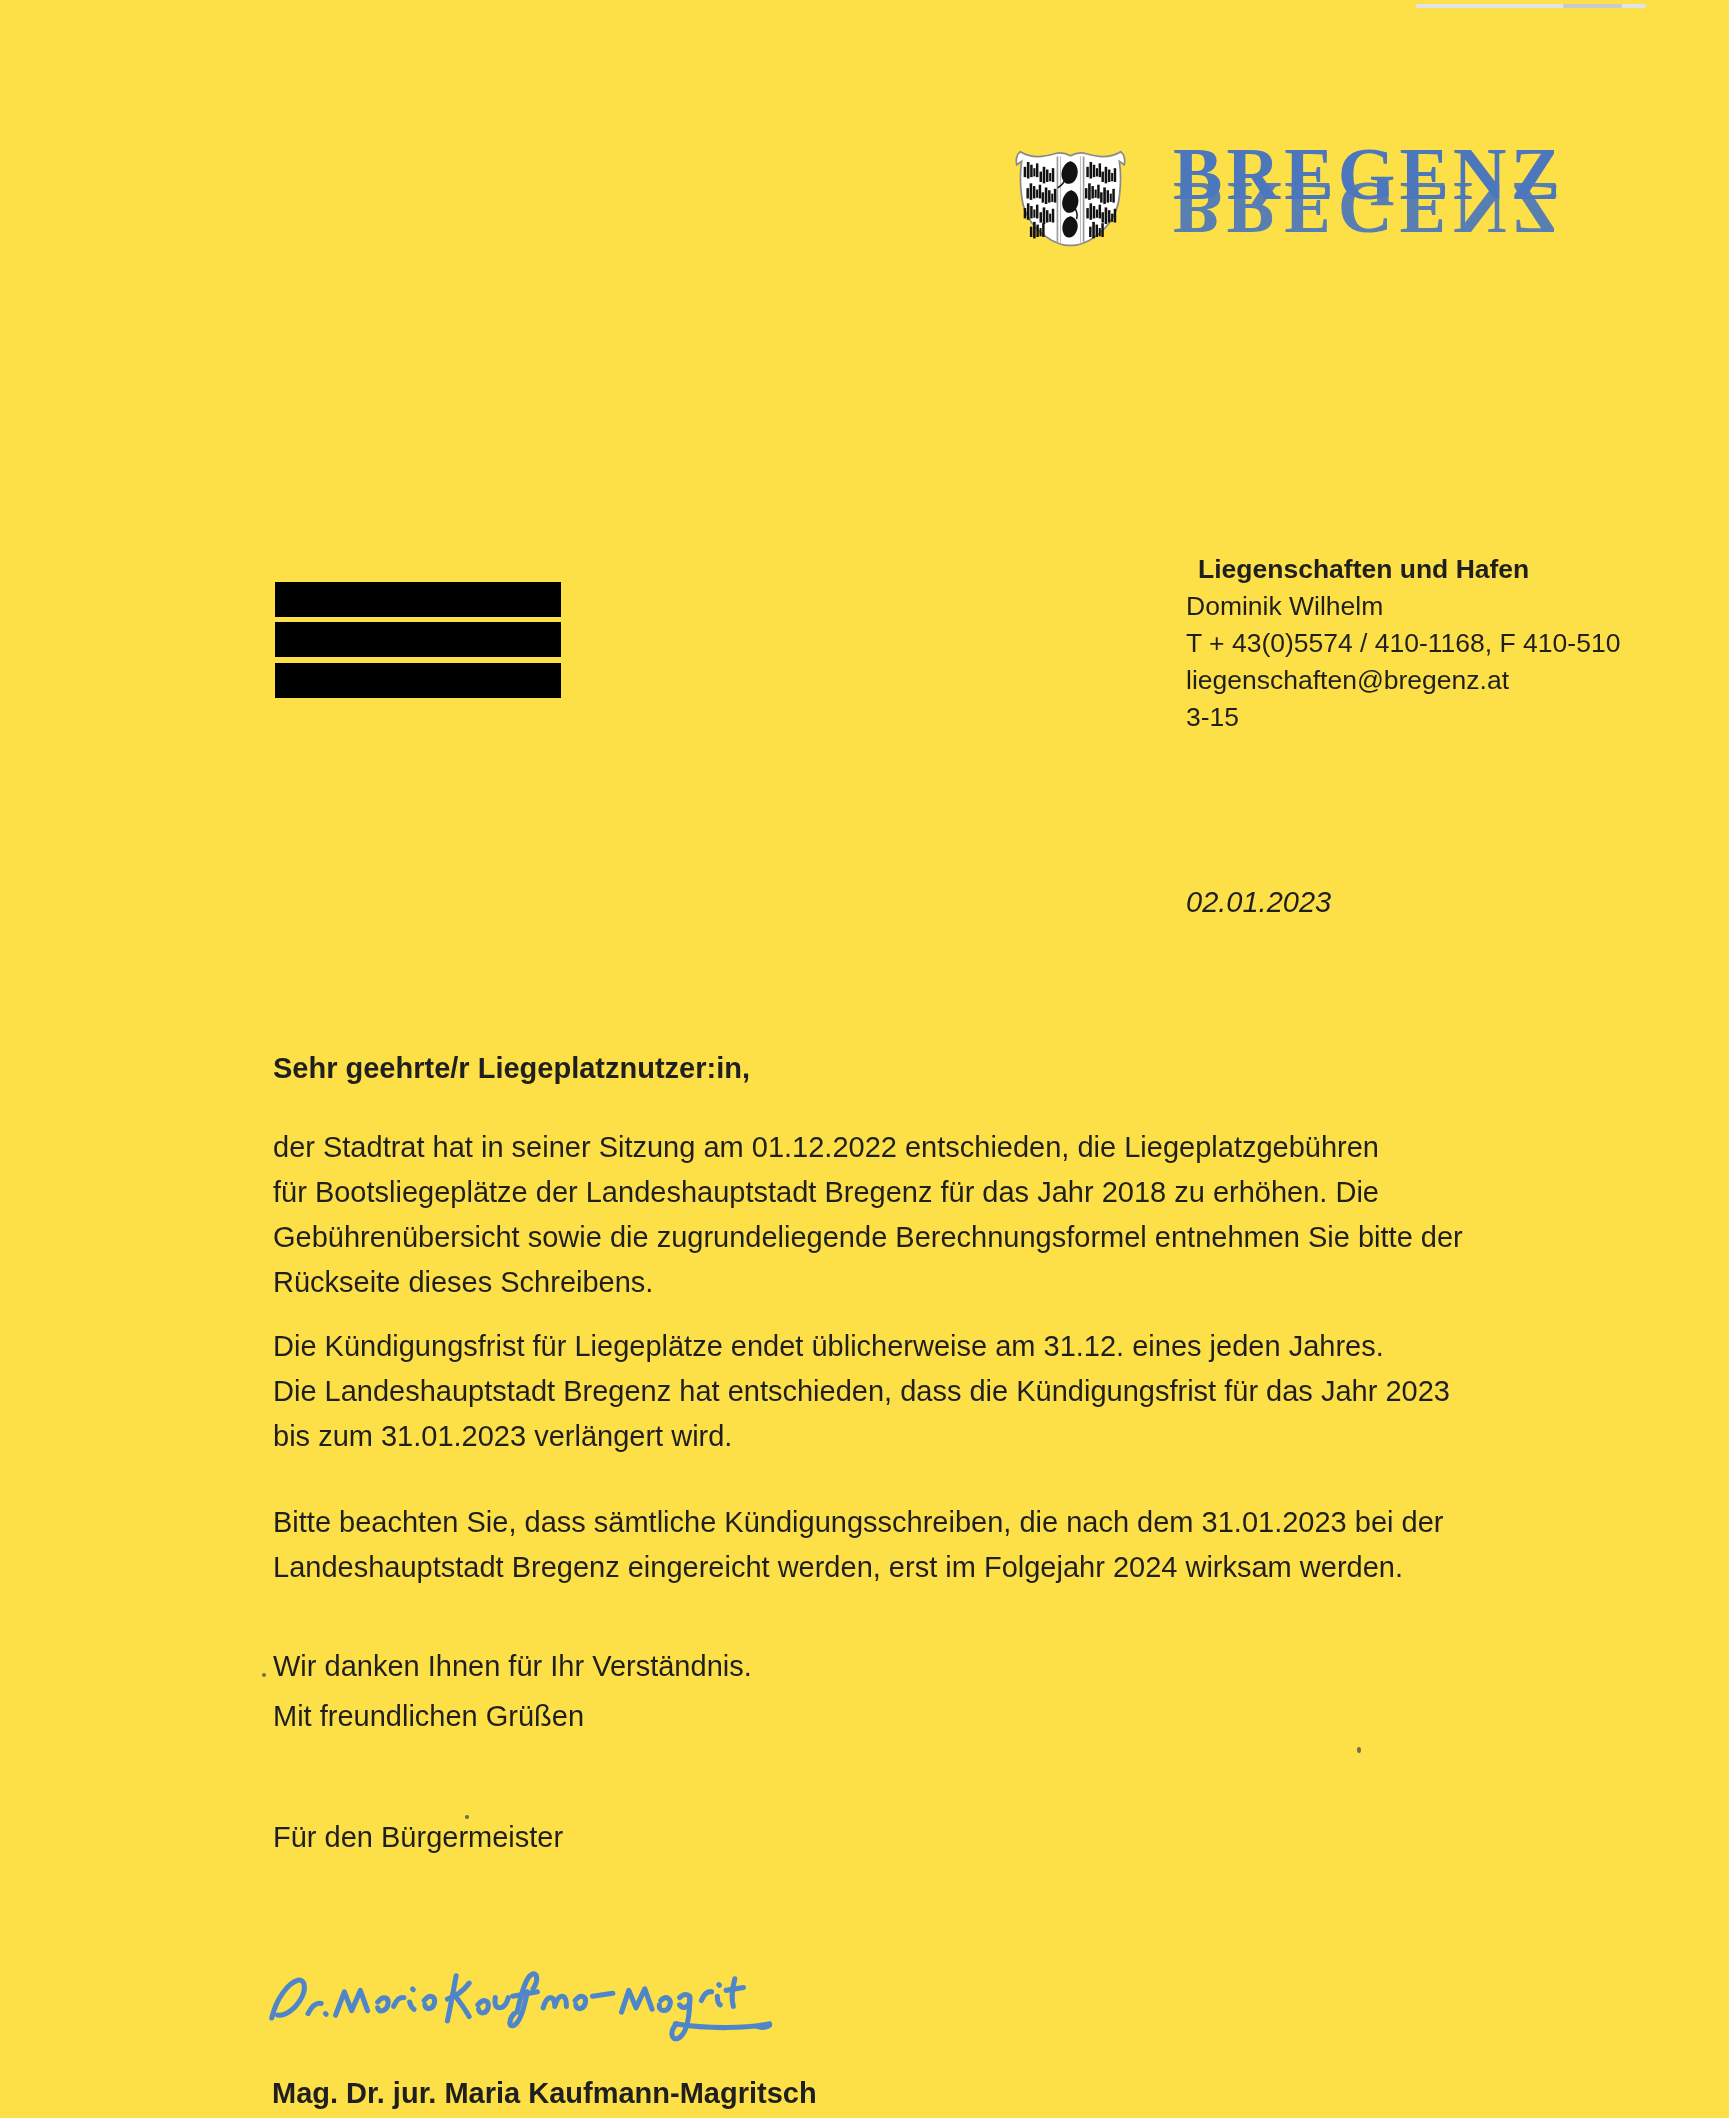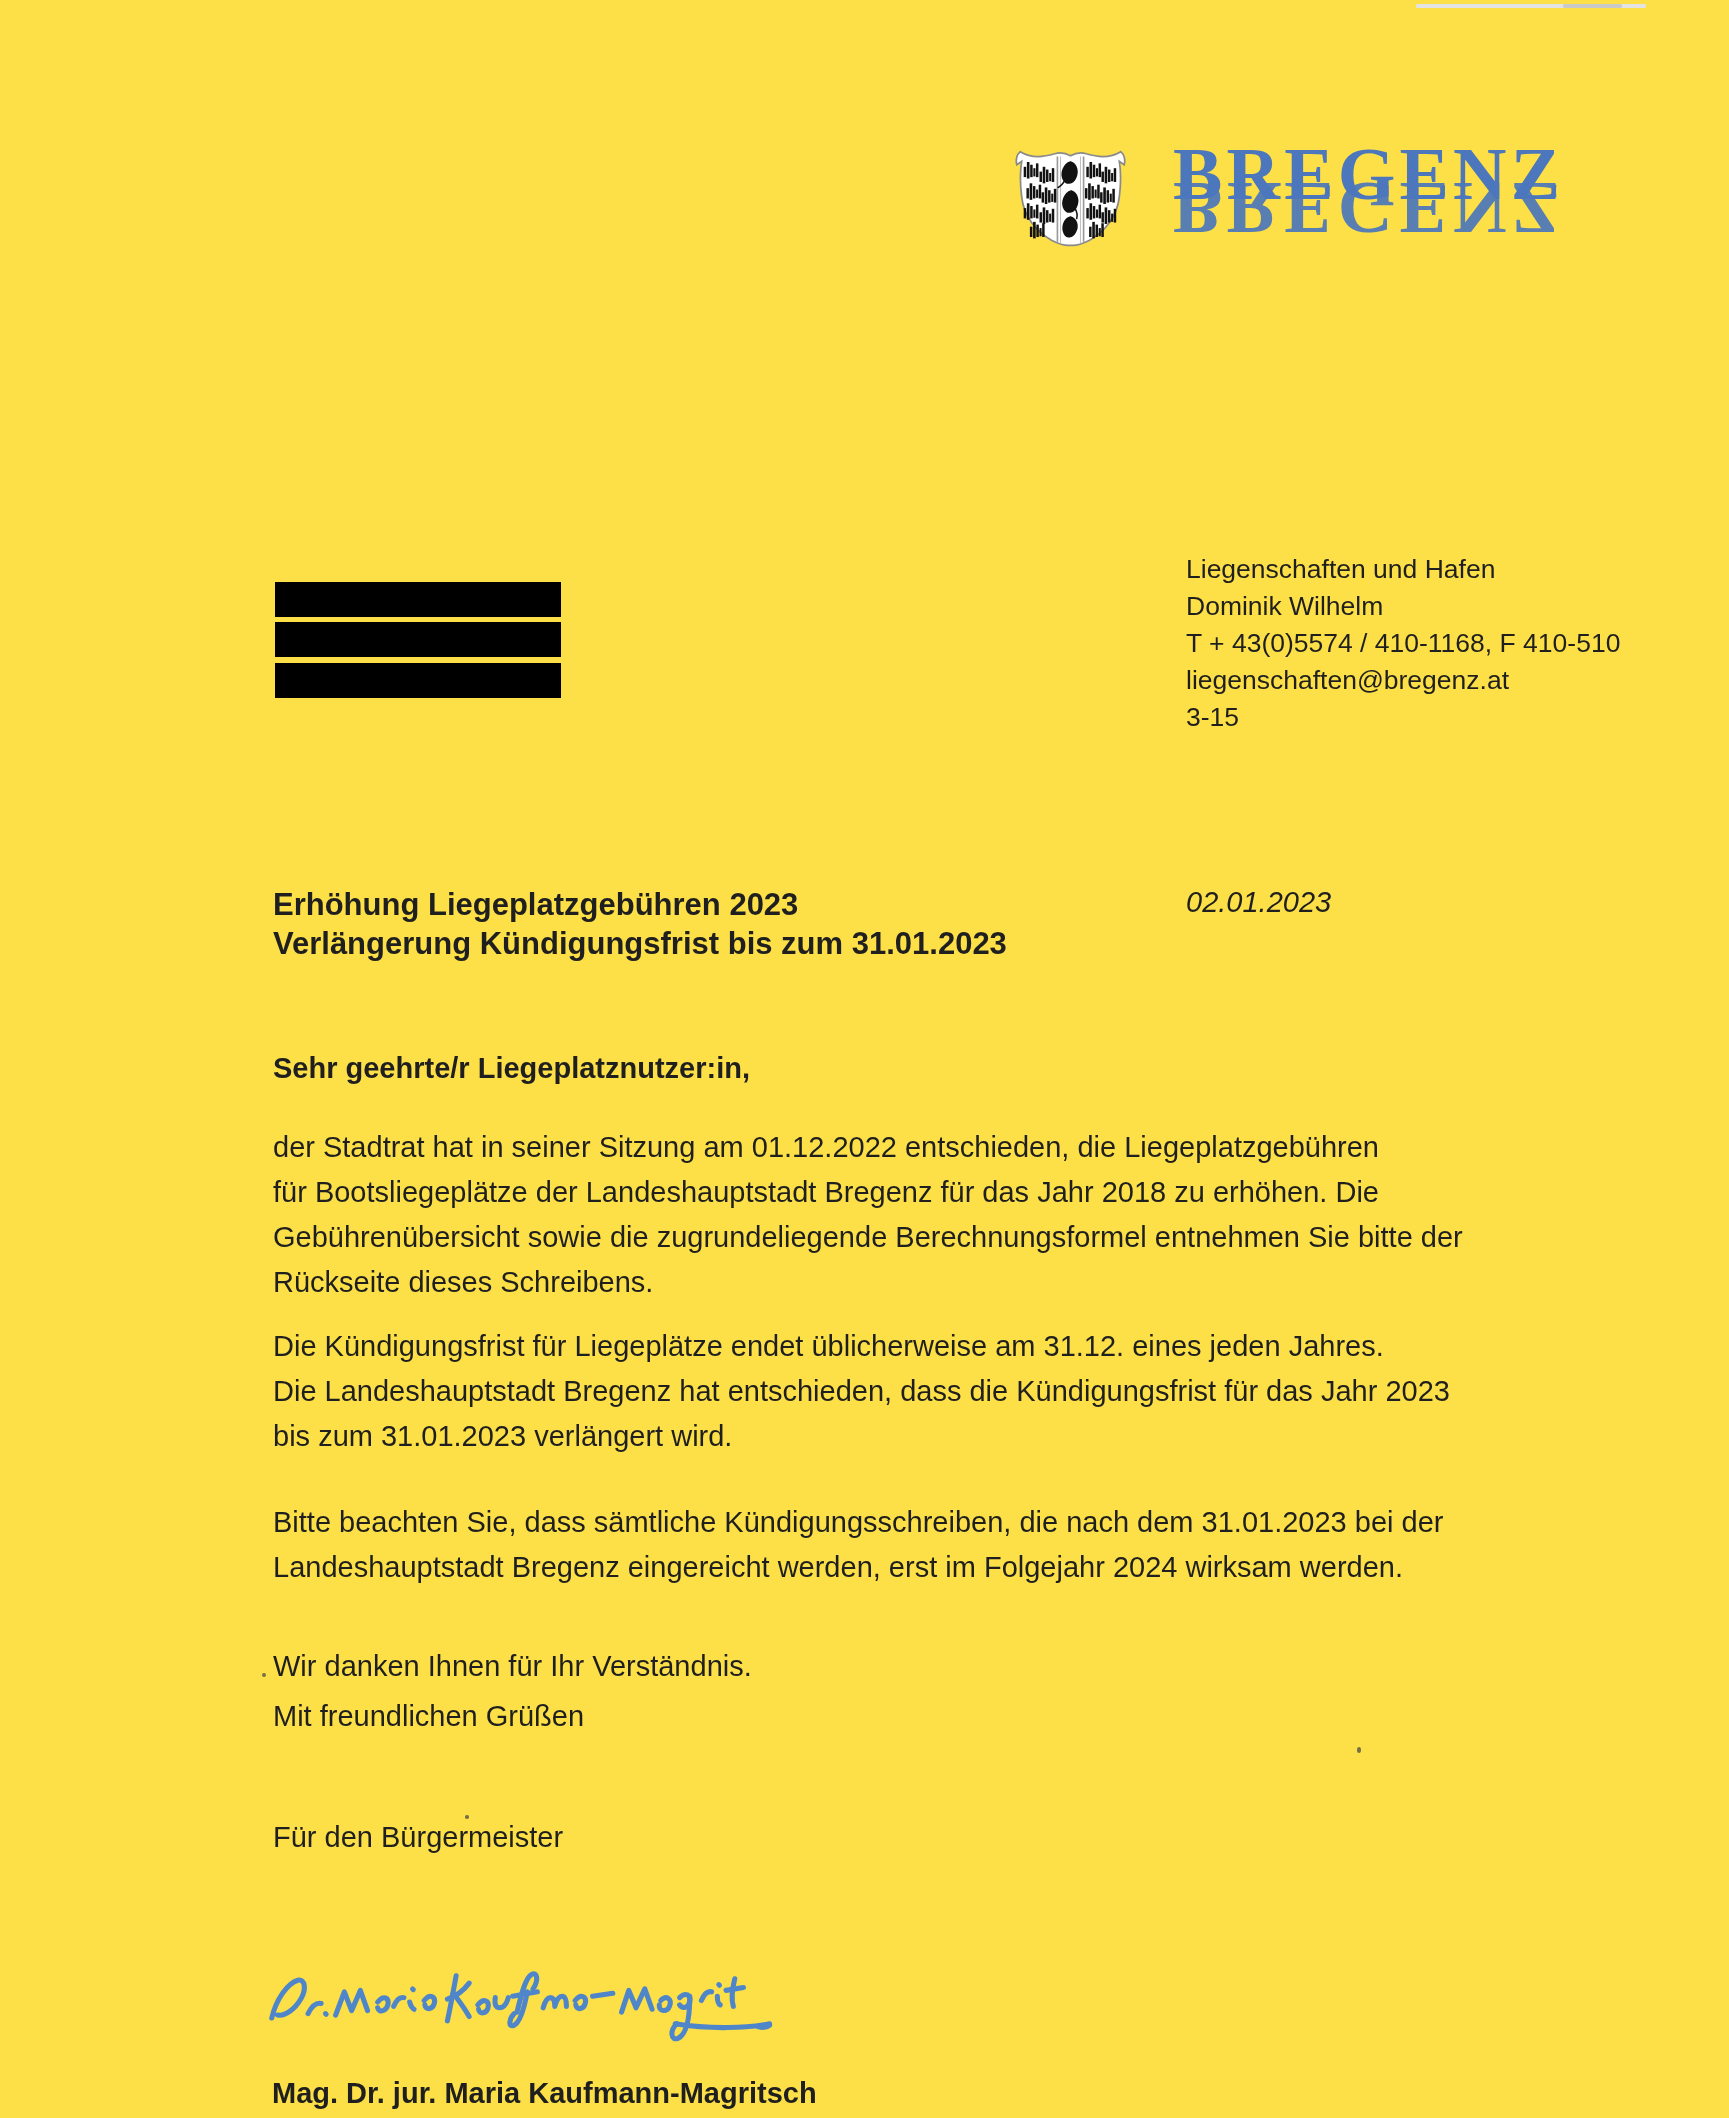--- a/index.html
+++ b/index.html
@@ -36,21 +36,21 @@
     display:block;
     white-space:nowrap;
   }
   .wordmark.reflection{
     transform:scaleY(-1);
     margin-top:-40px;
     opacity:.92;
   }
   
   .contact{position:absolute;left:1186px;top:551px;font-size:26.5px;line-height:37px;white-space:nowrap;}
-  .contact .dept{font-weight:400;}
+  .contact .dept{font-weight:700;margin-left:12px;}
   
   .bar{position:absolute;left:275px;width:286px;height:35px;background:var(--redaction);}
   .bar.b1{top:582px;}
   .bar.b2{top:622px;}
   .bar.b3{top:663px;}
   
   .subject{position:absolute;left:273px;top:885px;font-size:31px;font-weight:700;line-height:39px;white-space:nowrap;}
   .date{position:absolute;left:1186px;top:886px;font-size:29px;white-space:nowrap;font-style:italic;}
   
   .line{font-size:29px;line-height:45px;white-space:nowrap;}
@@ -129,24 +129,20 @@
     <div>liegenschaften@bregenz.at</div>
     <div>3-15</div>
   </div>
 
   <div>
     <div class="bar b1"></div>
     <div class="bar b2"></div>
     <div class="bar b3"></div>
   </div>
 
-  <div class="subject">
-    <div>Erhöhung Liegeplatzgebühren 2023</div>
-    <div>Verlängerung Kündigungsfrist bis zum 31.01.2023</div>
-  </div>
   <div class="date">02.01.2023</div>
 
   <div class="salutation line">Sehr geehrte/r Liegeplatznutzer:in,</div>
 
   <div class="p1">
     <div class="line">der Stadtrat hat in seiner Sitzung am 01.12.2022 entschieden, die Liegeplatzgebühren</div>
     <div class="line">für Bootsliegeplätze der Landeshauptstadt Bregenz für das Jahr 2018 zu erhöhen. Die</div>
     <div class="line">Gebührenübersicht sowie die zugrundeliegende Berechnungsformel entnehmen Sie bitte der</div>
     <div class="line">Rückseite dieses Schreibens.</div>
   </div>

